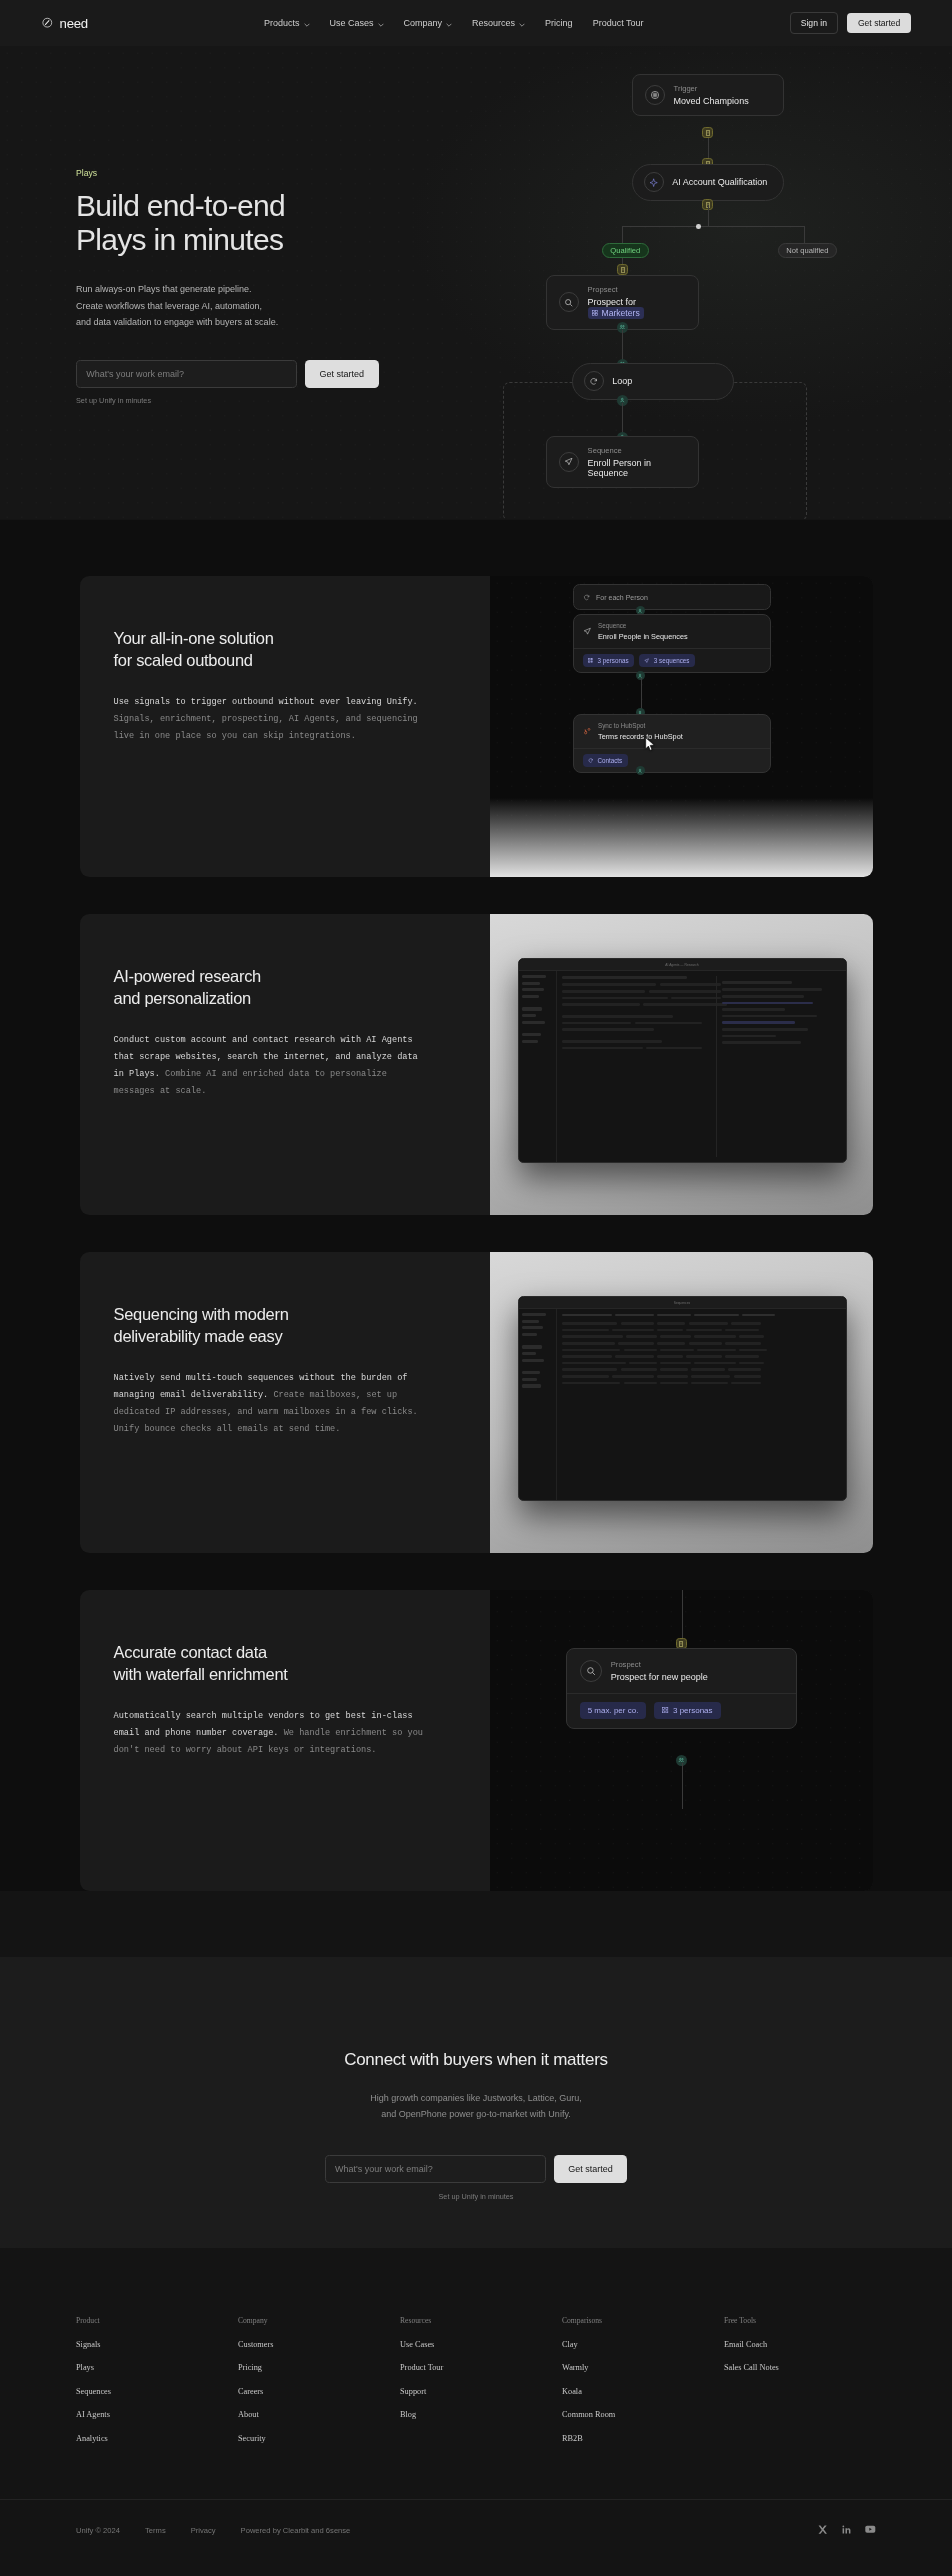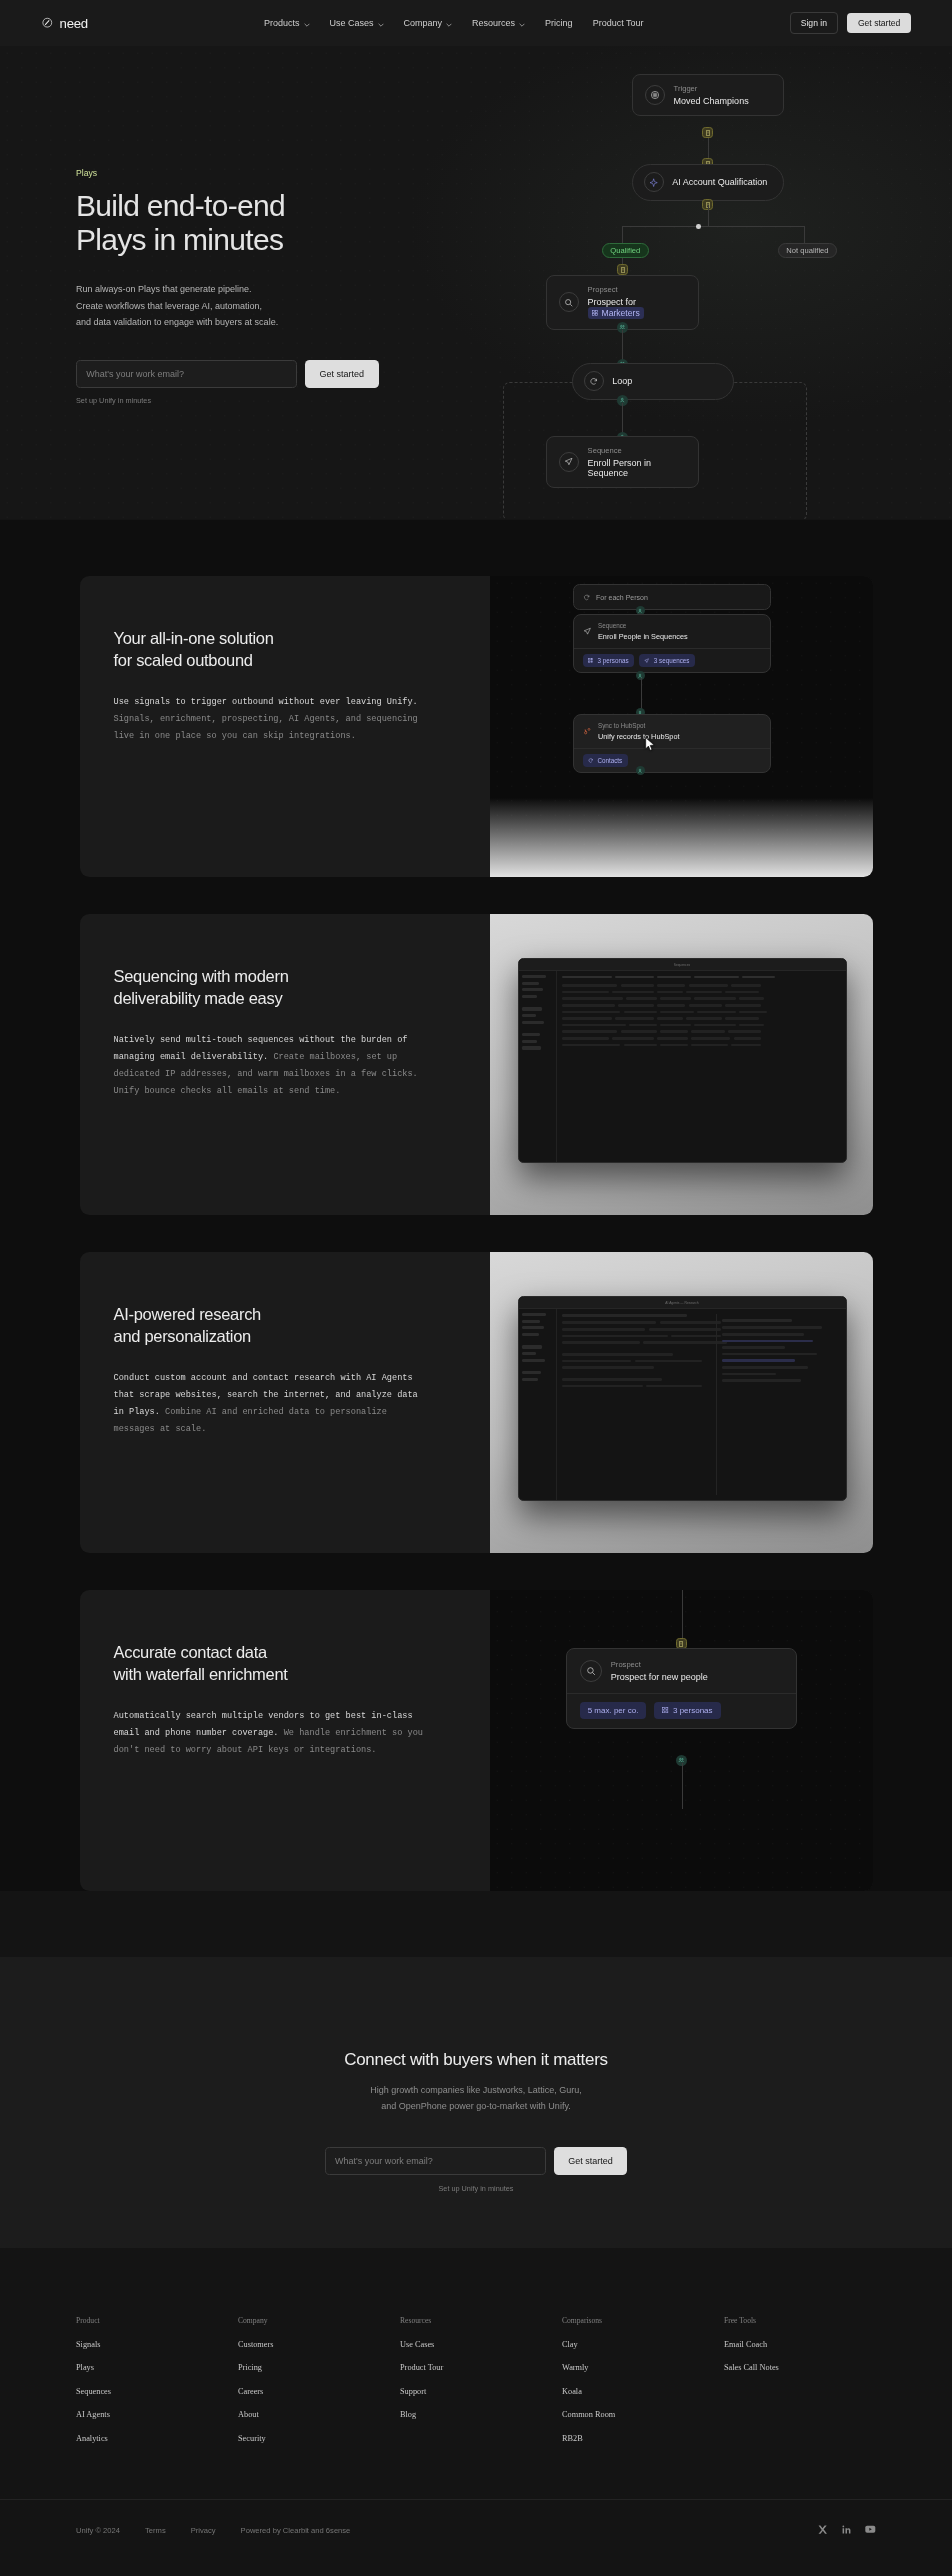--- a/index.html
+++ b/index.html
@@ -171,21 +171,21 @@
 
   
   .cta {
     position: absolute; top: 1957px; left: 0; width: 952px; height: 291px;
     background: #1c1c1c; text-align: center;
   }
   .cta-h2 {
     padding-top: 93px; font-size: 17px; font-weight: 400; color: #ededed;
     letter-spacing: -0.3px;
   }
-  .cta-sub { margin-top: 12px; font-size: 9px; line-height: 1.8; color: #8f8f8f; }
+  .cta-sub { margin-top: 20px; font-size: 9px; line-height: 1.8; color: #8f8f8f; }
   .cta-form { margin-top: 33px; display: flex; justify-content: center; gap: 8px; }
   .cta-note { margin-top: 8.6px; font-size: 7.3px; color: #7b7b7b; }
 
   
   .footer { position: absolute; top: 2248px; left: 0; width: 952px; height: 328px; background: #141414; }
   .f-cols { position: absolute; left: 76px; top: 68px; display: flex; gap: 0; }
   .f-col { width: 162px; font-family: Liberation Serif, serif; }
   .f-head { font-size: 7.6px; color: #808080; margin-bottom: 14.5px; }
   .f-link { font-size: 8.3px; color: #c9c9c9; margin-bottom: 14.5px; cursor: pointer; display: block; }
   .f-bottom {
@@ -530,21 +530,21 @@
           <div class="node-row" style="padding:7.3px 9.3px; gap:6.6px;">
             <span>
               <svg viewBox="0 0 18 18" width="8.6" height="8.6" fill="none" stroke="#e06a43" stroke-width="1.2">
                   <circle cx="12.5" cy="5" r="2"></circle>
                   <circle cx="5.5" cy="12" r="2.4"></circle>
                   <path d="M5.5 9.6V5.2M3.3 6.3 8 9.9"></path>
                 </svg>
             </span>
             <span class="node-labels">
               <span class="node-kind" style="font-size:6.3px">Sync to HubSpot</span>
-              <span class="node-title" style="font-size:7.3px">Unify records to HubSpot</span>
+              <span class="node-title" style="font-size:7.3px">Terms records to HubSpot</span>
             </span>
           </div>
           <div class="node-foot" style="padding:5.3px 9.3px;">
             <span class="chip" style="font-size:6.3px; padding:2.6px 5.3px;">
               <span>
                 <svg viewBox="0 0 12 12" width="5.3" height="5.3" fill="none" stroke="#aeb0f0" stroke-width="1.1">
                     <path d="M10 5a4 4 0 1 0-1.2 3.4"></path>
                     <path d="M10 2.2V5H7.3"></path>
                   </svg>
               </span>
@@ -560,20 +560,102 @@
             </svg>
         </div>
 
         <span class="cursor" style="left:155px; top:161px;">
           <svg viewBox="0 0 16 22" width="10.6" height="14.5">
               <path d="M1 1l0 17 4.2-4.2 2.6 6.4 2.7-1.1-2.6-6.3 5.9-.6z" fill="#fff" stroke="#111" stroke-width="1"></path>
             </svg>
         </span>
 
         <div class="vis-fade-bottom"></div>
+      </div>
+    </div>
+
+    <div class="fcard">
+      <div class="fcard-copy">
+        <h2 class="fcard-h2">
+          <span>AI-powered research</span><br>
+          <span>and personalization</span>
+        </h2>
+        <p class="fcard-p">
+          <span class="strong">Conduct custom account and contact research with AI Agents that scrape websites, search the internet, and analyze data in Plays.</span>
+          <span class="dim">Combine AI and enriched data to personalize messages at scale.</span>
+        </p>
+      </div>
+      <div class="fcard-vis">
+        <div class="vis-grad-grey"></div>
+        <div class="appwin" style="left:28px; top:44px; width:329px; height:205px;">
+          <div class="appwin-bar">
+            <span class="appwin-bar-title">AI Agents — Research</span>
+          </div>
+          <div class="appwin-body">
+            <div class="app-sidebar">
+              <div class="app-sb-row" style="width:80%"></div>
+              <div class="app-sb-row" style="width:60%"></div>
+              <div class="app-sb-row" style="width:72%"></div>
+              <div class="app-sb-row" style="width:55%;margin-bottom:9.3px"></div>
+              <div class="app-sb-row" style="width:68%"></div>
+              <div class="app-sb-row" style="width:48%"></div>
+              <div class="app-sb-row" style="width:75%;margin-bottom:9.3px"></div>
+              <div class="app-sb-row" style="width:62%"></div>
+              <div class="app-sb-row" style="width:52%"></div>
+            </div>
+            <div class="app-main">
+              <div class="app-table-head" style="width:45%"></div>
+              <div class="app-row">
+                  <div class="app-cell" style="width:34%"></div>
+                  <div class="app-cell" style="width:22%"></div>
+                </div>
+              <div class="app-row">
+                  <div class="app-cell" style="width:30%"></div>
+                  <div class="app-cell" style="width:26%"></div>
+                </div>
+              <div class="app-row">
+                  <div class="app-cell" style="width:38%"></div>
+                  <div class="app-cell" style="width:18%"></div>
+                </div>
+              <div class="app-row">
+                  <div class="app-cell" style="width:28%"></div>
+                  <div class="app-cell" style="width:30%"></div>
+                </div>
+              <div class="app-row" style="margin-top:9.3px">
+                  <div class="app-cell" style="width:40%"></div>
+                </div>
+              <div class="app-row">
+                  <div class="app-cell" style="width:25%"></div>
+                  <div class="app-cell" style="width:24%"></div>
+                </div>
+              <div class="app-row">
+                  <div class="app-cell" style="width:33%"></div>
+                </div>
+              <div class="app-row" style="margin-top:9.3px">
+                  <div class="app-cell" style="width:36%"></div>
+                </div>
+              <div class="app-row">
+                  <div class="app-cell" style="width:29%"></div>
+                  <div class="app-cell" style="width:20%"></div>
+                </div>
+            </div>
+            <div class="app-panel">
+              <div class="app-table-head" style="width:62%"></div>
+              <div class="app-line" style="width:88%"></div>
+              <div class="app-line" style="width:72%"></div>
+              <div class="app-line" style="width:80%;background:#2b2d4a"></div>
+              <div class="app-line" style="width:56%"></div>
+              <div class="app-line" style="width:84%"></div>
+              <div class="app-line" style="width:64%;background:#2b2d4a"></div>
+              <div class="app-line" style="width:76%"></div>
+              <div class="app-line" style="width:48%"></div>
+              <div class="app-line" style="width:70%"></div>
+            </div>
+          </div>
+        </div>
       </div>
     </div>
 
     <div class="fcard">
       <div class="fcard-copy">
         <h2 class="fcard-h2">
           <span>Sequencing with modern</span><br>
           <span>deliverability made easy</span>
         </h2>
         <p class="fcard-p">
@@ -680,102 +762,20 @@
                 </div>
             </div>
           </div>
         </div>
       </div>
     </div>
 
     <div class="fcard">
       <div class="fcard-copy">
         <h2 class="fcard-h2">
-          <span>AI-powered research</span><br>
-          <span>and personalization</span>
-        </h2>
-        <p class="fcard-p">
-          <span class="strong">Conduct custom account and contact research with AI Agents that scrape websites, search the internet, and analyze data in Plays.</span>
-          <span class="dim">Combine AI and enriched data to personalize messages at scale.</span>
-        </p>
-      </div>
-      <div class="fcard-vis">
-        <div class="vis-grad-grey"></div>
-        <div class="appwin" style="left:28px; top:44px; width:329px; height:205px;">
-          <div class="appwin-bar">
-            <span class="appwin-bar-title">AI Agents — Research</span>
-          </div>
-          <div class="appwin-body">
-            <div class="app-sidebar">
-              <div class="app-sb-row" style="width:80%"></div>
-              <div class="app-sb-row" style="width:60%"></div>
-              <div class="app-sb-row" style="width:72%"></div>
-              <div class="app-sb-row" style="width:55%;margin-bottom:9.3px"></div>
-              <div class="app-sb-row" style="width:68%"></div>
-              <div class="app-sb-row" style="width:48%"></div>
-              <div class="app-sb-row" style="width:75%;margin-bottom:9.3px"></div>
-              <div class="app-sb-row" style="width:62%"></div>
-              <div class="app-sb-row" style="width:52%"></div>
-            </div>
-            <div class="app-main">
-              <div class="app-table-head" style="width:45%"></div>
-              <div class="app-row">
-                  <div class="app-cell" style="width:34%"></div>
-                  <div class="app-cell" style="width:22%"></div>
-                </div>
-              <div class="app-row">
-                  <div class="app-cell" style="width:30%"></div>
-                  <div class="app-cell" style="width:26%"></div>
-                </div>
-              <div class="app-row">
-                  <div class="app-cell" style="width:38%"></div>
-                  <div class="app-cell" style="width:18%"></div>
-                </div>
-              <div class="app-row">
-                  <div class="app-cell" style="width:28%"></div>
-                  <div class="app-cell" style="width:30%"></div>
-                </div>
-              <div class="app-row" style="margin-top:9.3px">
-                  <div class="app-cell" style="width:40%"></div>
-                </div>
-              <div class="app-row">
-                  <div class="app-cell" style="width:25%"></div>
-                  <div class="app-cell" style="width:24%"></div>
-                </div>
-              <div class="app-row">
-                  <div class="app-cell" style="width:33%"></div>
-                </div>
-              <div class="app-row" style="margin-top:9.3px">
-                  <div class="app-cell" style="width:36%"></div>
-                </div>
-              <div class="app-row">
-                  <div class="app-cell" style="width:29%"></div>
-                  <div class="app-cell" style="width:20%"></div>
-                </div>
-            </div>
-            <div class="app-panel">
-              <div class="app-table-head" style="width:62%"></div>
-              <div class="app-line" style="width:88%"></div>
-              <div class="app-line" style="width:72%"></div>
-              <div class="app-line" style="width:80%;background:#2b2d4a"></div>
-              <div class="app-line" style="width:56%"></div>
-              <div class="app-line" style="width:84%"></div>
-              <div class="app-line" style="width:64%;background:#2b2d4a"></div>
-              <div class="app-line" style="width:76%"></div>
-              <div class="app-line" style="width:48%"></div>
-              <div class="app-line" style="width:70%"></div>
-            </div>
-          </div>
-        </div>
-      </div>
-    </div>
-
-    <div class="fcard">
-      <div class="fcard-copy">
-        <h2 class="fcard-h2">
           <span>Accurate contact data</span><br>
           <span>with waterfall enrichment</span>
         </h2>
         <p class="fcard-p">
           <span class="strong">Automatically search multiple vendors to get best in-class email and phone number coverage.</span>
           <span class="dim">We handle enrichment so you don't need to worry about API keys or integrations.</span>
         </p>
       </div>
       <div class="fcard-vis">
         <div class="vis-dark"></div>

